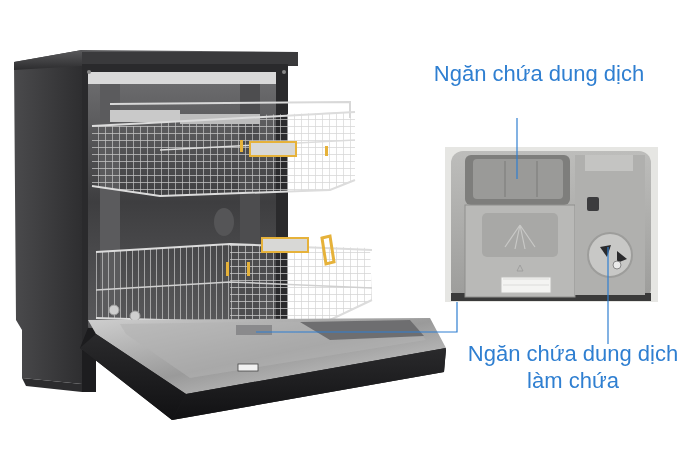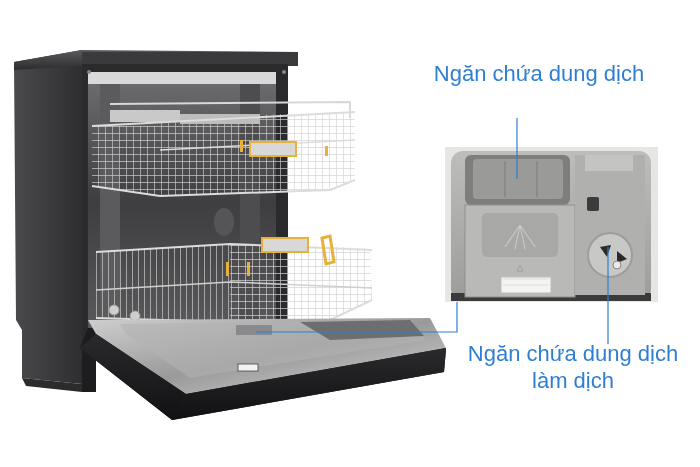--- a/index.html
+++ b/index.html
@@ -154,15 +154,15 @@
     <line x1="517" y1="118" x2="517" y2="147" stroke="#2f7fd1" stroke-width="1.2"></line>
     <line x1="608" y1="302" x2="608" y2="344" stroke="#2f7fd1" stroke-width="1.2"></line>
   </svg>
 
   
   <div class="label label-top">
     <div>Ngăn chứa dung dịch</div>
   </div>
   <div class="label label-bottom">
     <div>Ngăn chứa dung dịch</div>
-    <div>làm dịch</div>
+    <div>làm chứa</div>
   </div>
 </div>
 
 </body></html>

